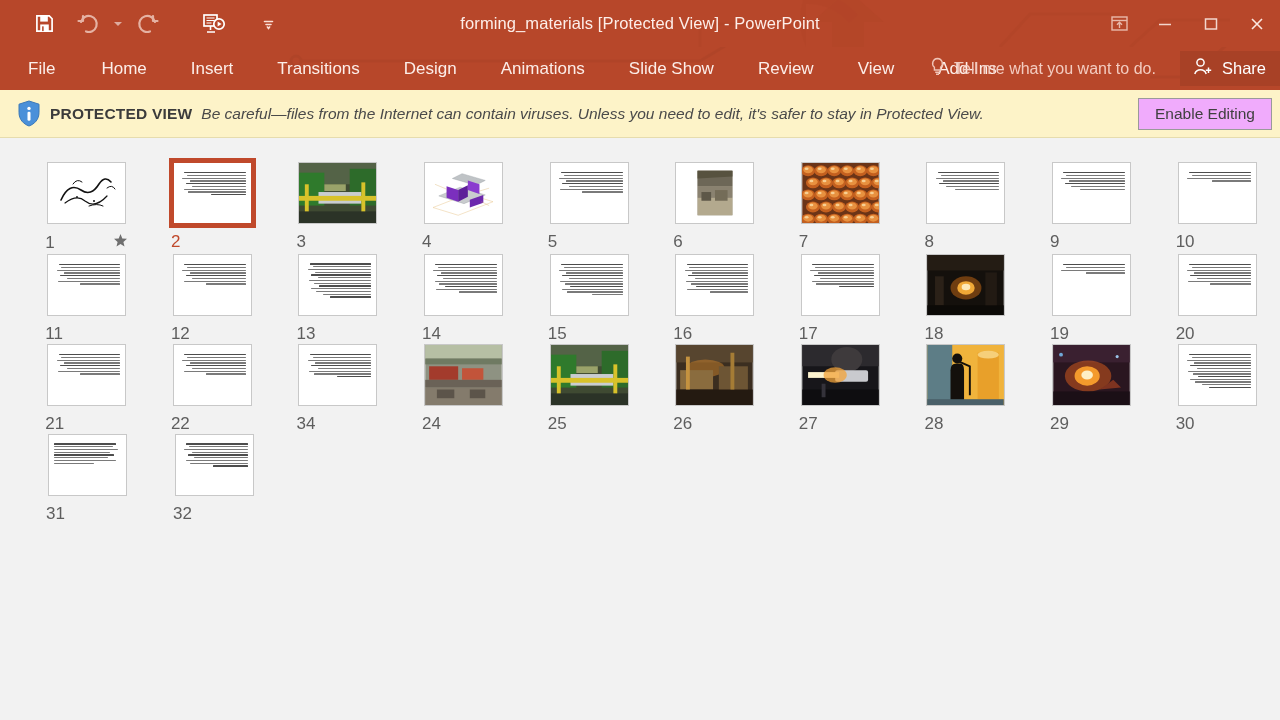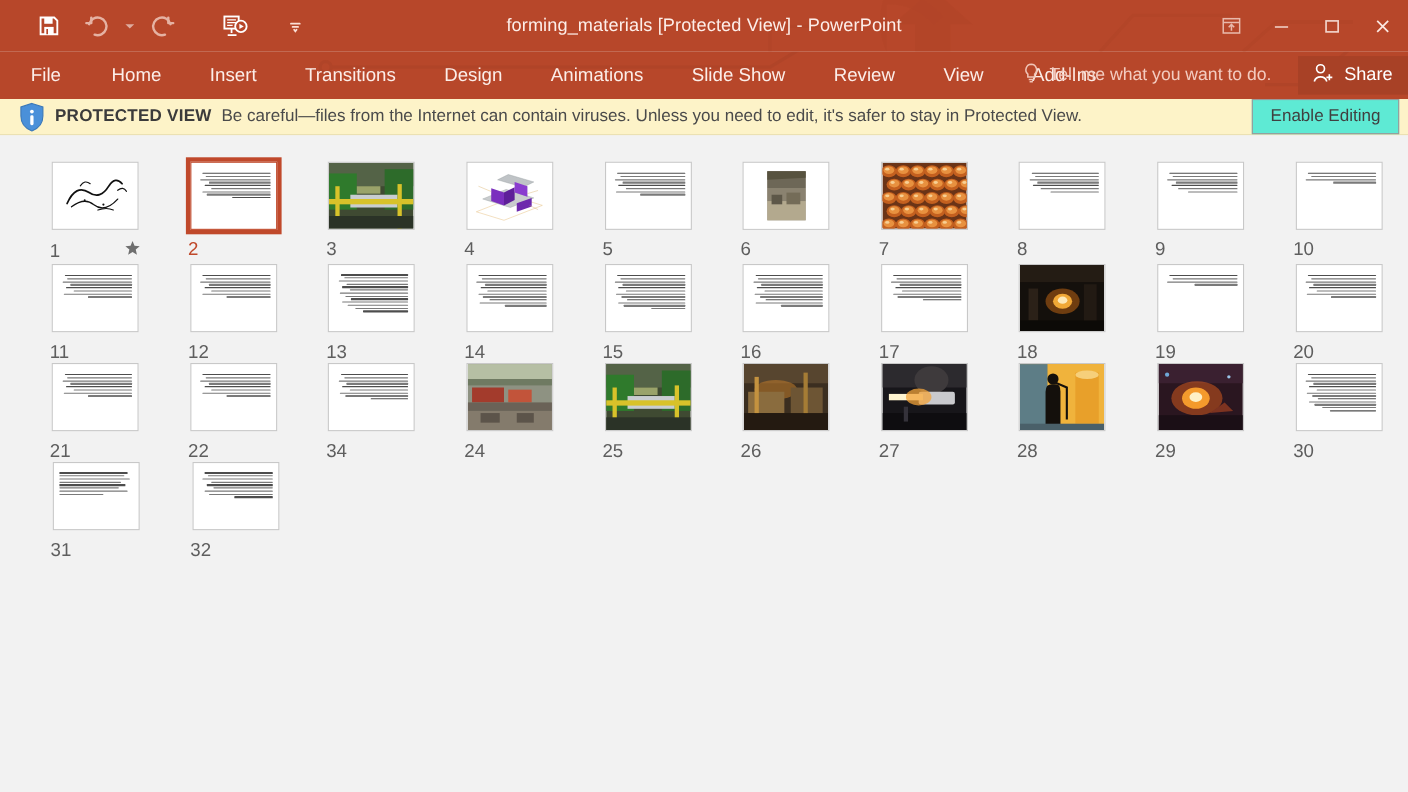--- a/index.html
+++ b/index.html
@@ -37,29 +37,29 @@
   .tab.file{ padding-left:28px; padding-right:24px; }
   .tab.reg{ padding:0 22px; }
   .tellme{ position:absolute; left:930px; top:0; height:43px; display:flex; align-items:center; gap:9px; color:#f3ccc0; font-size:16px; white-space:nowrap; }
   .share{
     position:absolute; right:0; top:4px; height:35px; background:#a84126;
     display:flex; align-items:center; gap:9px; padding:0 14px 0 13px; color:#fff; font-size:16.5px; white-space:nowrap;
   }
 
   
   .pvbar{
-    position:relative; height:33px; background:#fdf3c8; border-bottom:1px solid #e6dcae;
+    position:relative; height:48px; background:#fdf3c8; border-bottom:1px solid #e6dcae;
     display:flex; align-items:center; padding-left:12px;
   }
   .pv-shield{ width:34px; display:flex; align-items:center; justify-content:center; }
   .pv-strong{ font-size:15.5px; font-weight:bold; color:#3b3b3b; letter-spacing:.2px; margin-left:4px; }
-  .pv-text{ font-size:15.5px; color:#4a4a4a; margin-left:9px; white-space:nowrap; }
+  .pv-text{ font-size:15.5px; color:#4a4a4a; margin-left:9px; white-space:nowrap;font-style:italic; }
   .pv-btn{
     position:absolute; right:8px; top:50%; transform:translateY(-50%);
-    background:#5eead4; border:1px solid #9a9a9a; color:#404040;
+    background:#f0abfc; border:1px solid #9a9a9a; color:#404040;
     font-size:15.5px; font-family:"Liberation Sans",sans-serif;
     padding:6px 16px; cursor:pointer; white-space:nowrap;
   }
 
   
   .sorter{ position:relative; height:581px; background:#f2f2f2; overflow:hidden; padding:22px 0 0 0; }
   .row{ display:flex; }
   .cell{ width:127px; display:flex; flex-direction:column; align-items:center; }
   .cell:first-child{ margin-left:24px; }
   .thumb-wrap{ width:83px; height:66px; position:relative; display:flex; align-items:center; justify-content:center; }

